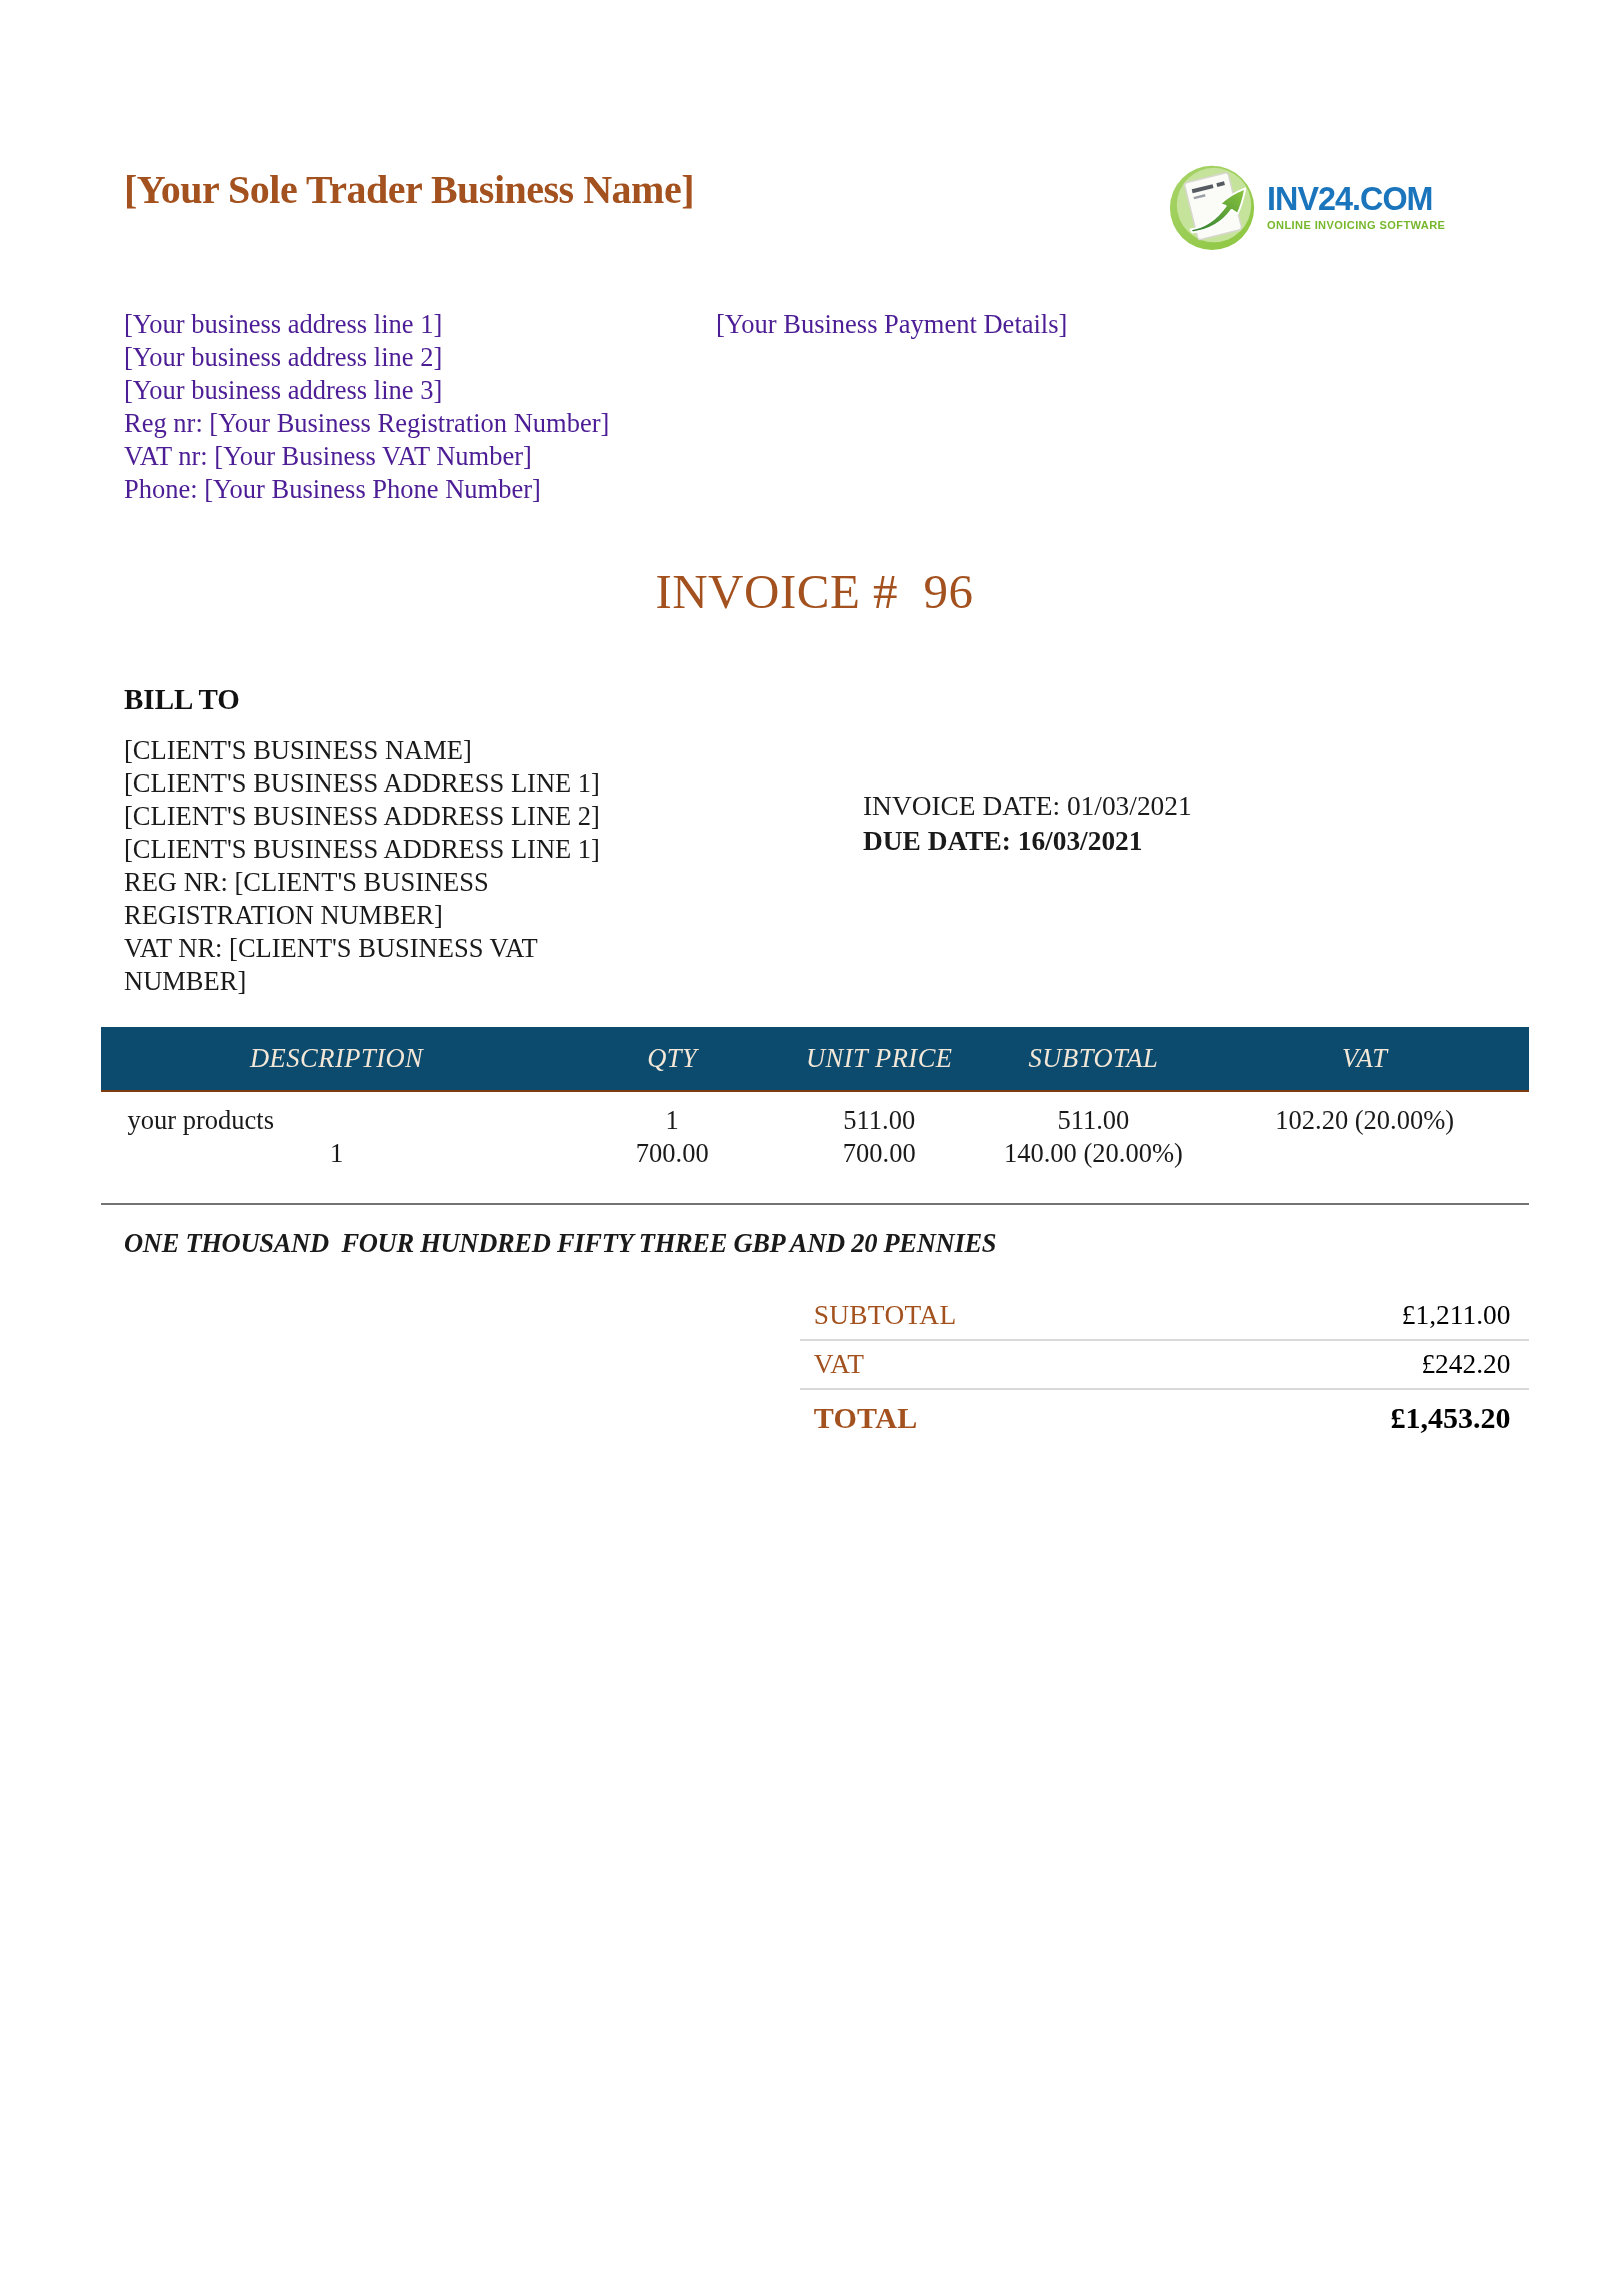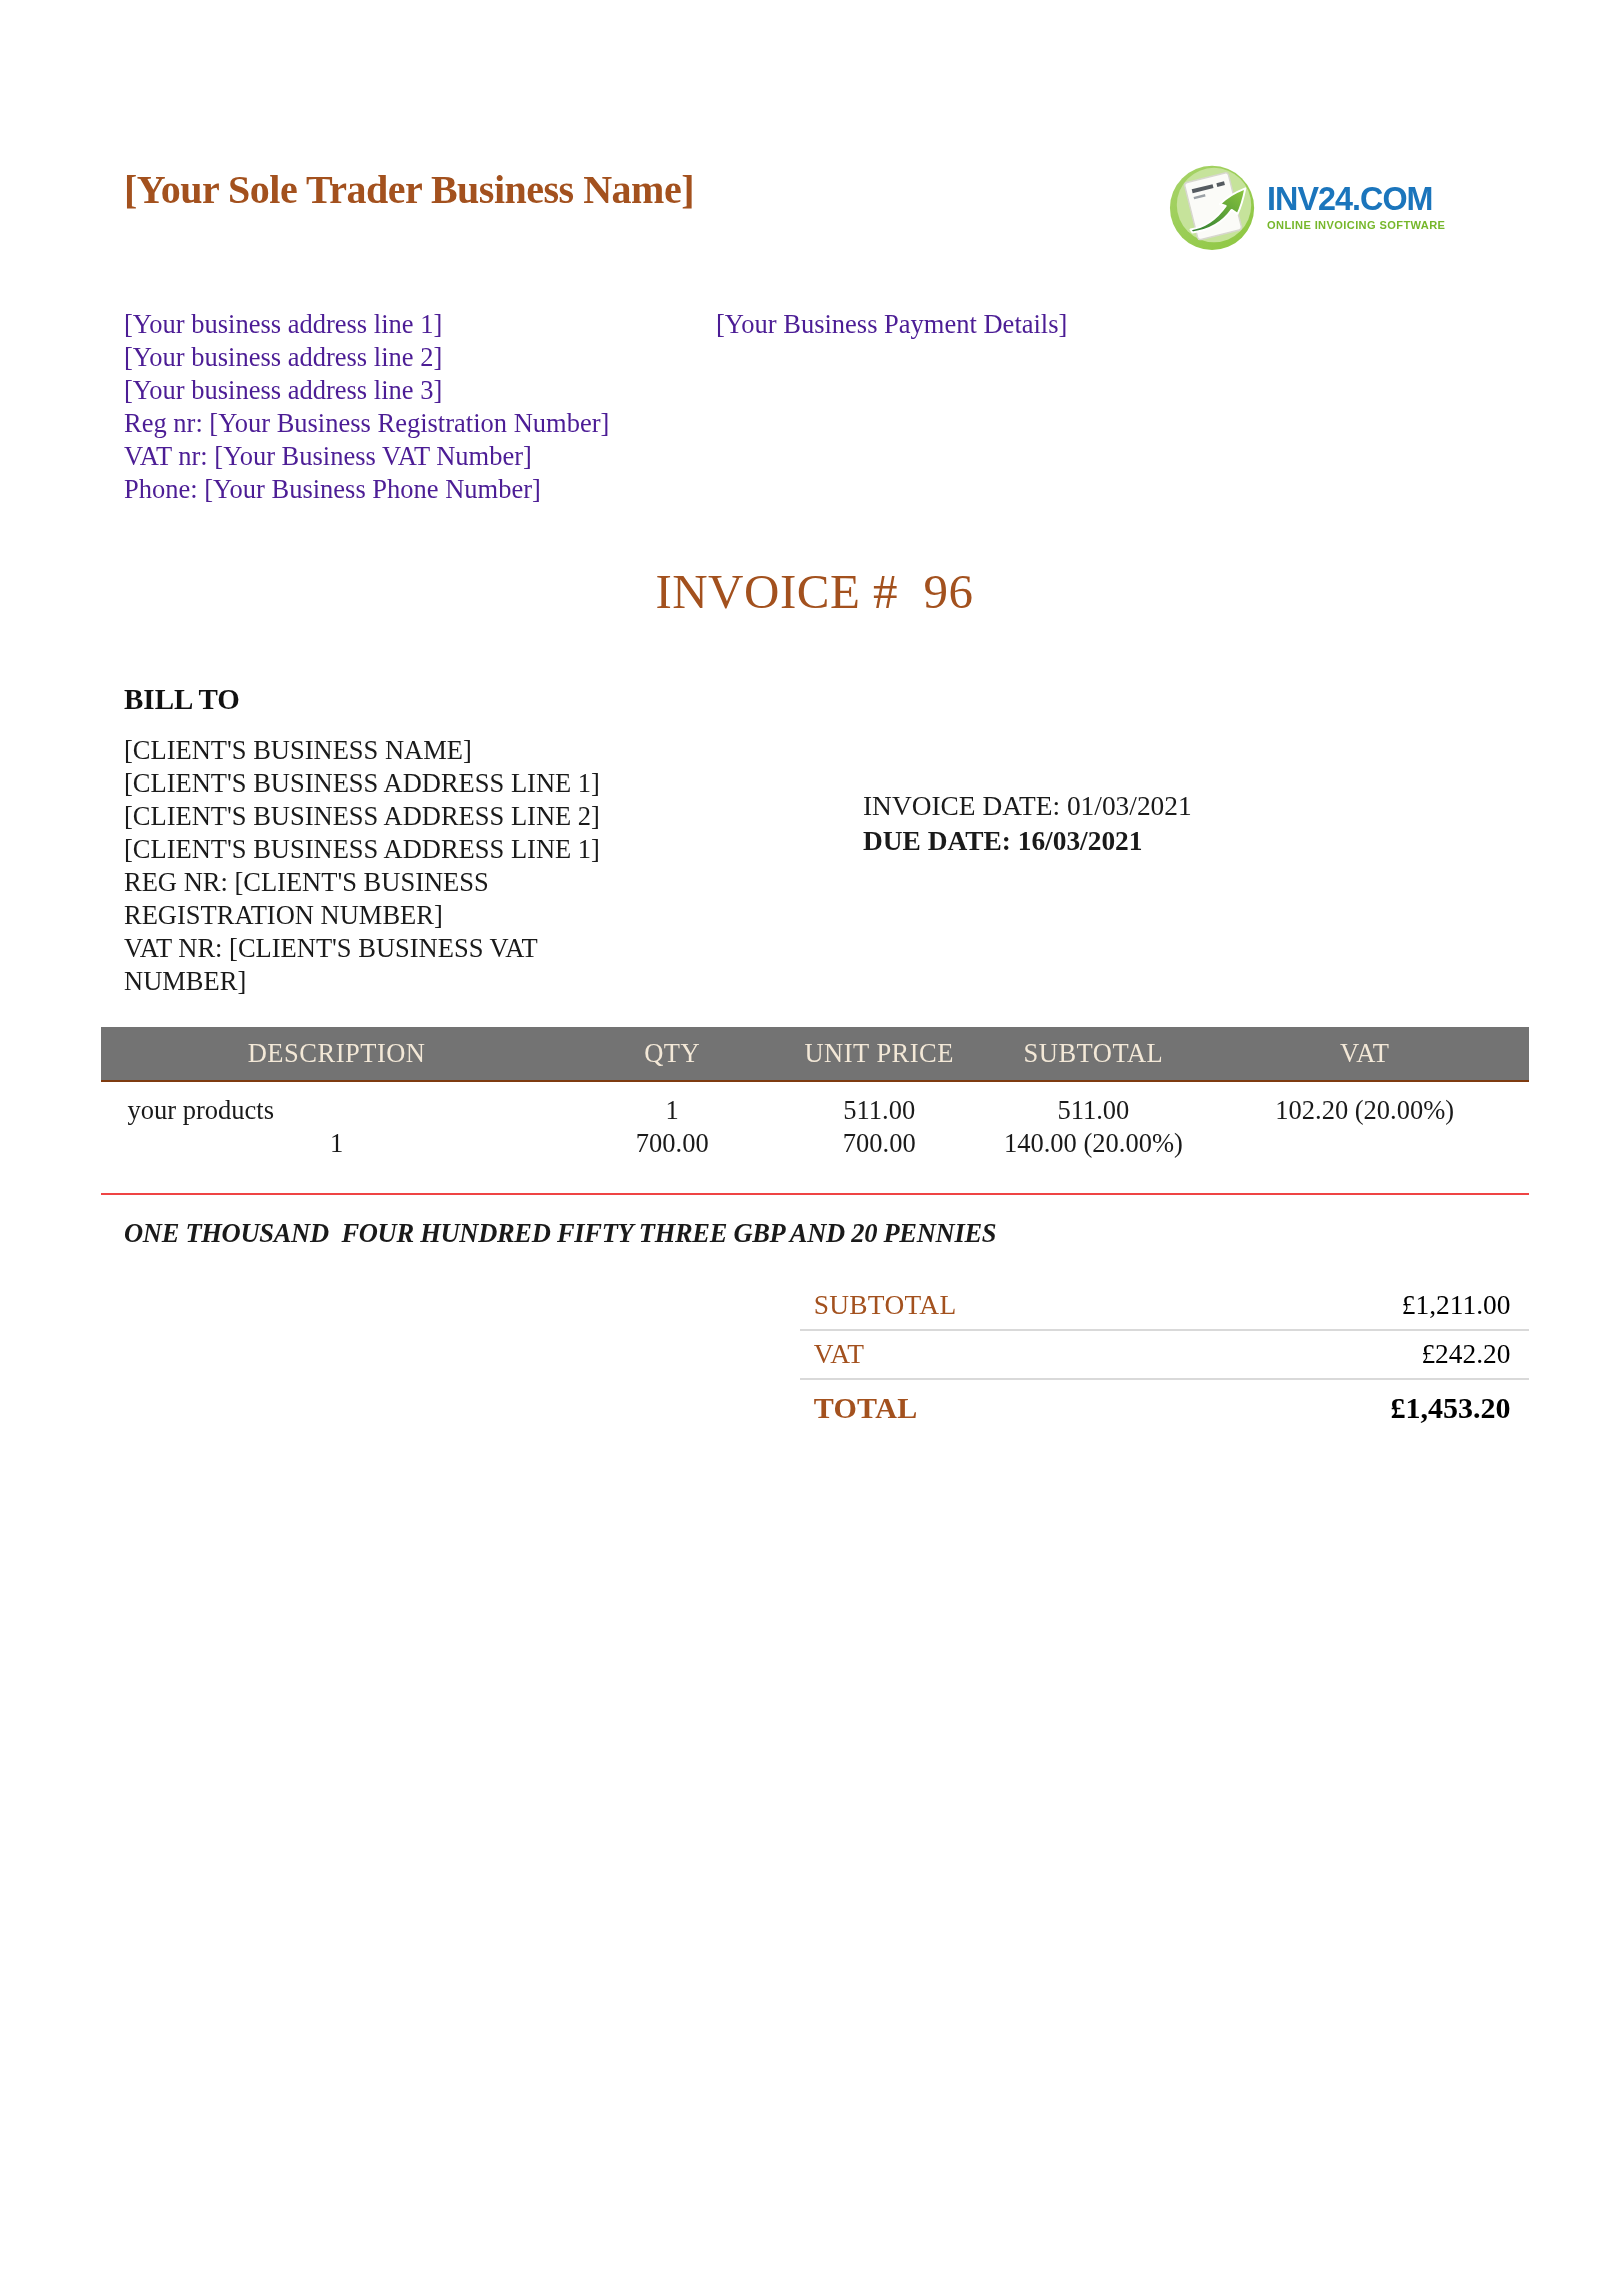--- a/index.html
+++ b/index.html
@@ -92,32 +92,33 @@
   .due-line { font-weight: bold; }
 
   
   .items-table {
     margin: 29px 0 0 93px;
     width: 1428px;
   }
   .items-header {
     display: grid;
     grid-template-columns: 33% 14% 15% 15% 23%;
-    background: #737373;
+    background: #0c4a6e;
     border-bottom: 2.9px solid #7E3B10;
-    height: 55px;
+    height: 65px;
     align-items: center;
+    font-style: italic;
   }
   .items-header .hcell {
     color: #F3E8D7;
     font-size: 26.5px;
     text-align: center;
     letter-spacing: 0.5px;
   }
-  .items-body { padding: 11.8px 0 33px 0; border-bottom: 2px solid #ef4444; }
+  .items-body { padding: 11.8px 0 33px 0; border-bottom: 2px solid #737373; }
   .item-row {
     display: grid;
     grid-template-columns: 33% 14% 15% 15% 23%;
     font-size: 26.5px;
     line-height: 33px;
   }
   .item-row .cell { text-align: center; }
   .item-row .cell.desc { text-align: left; padding-left: 26.5px; }
 
   

